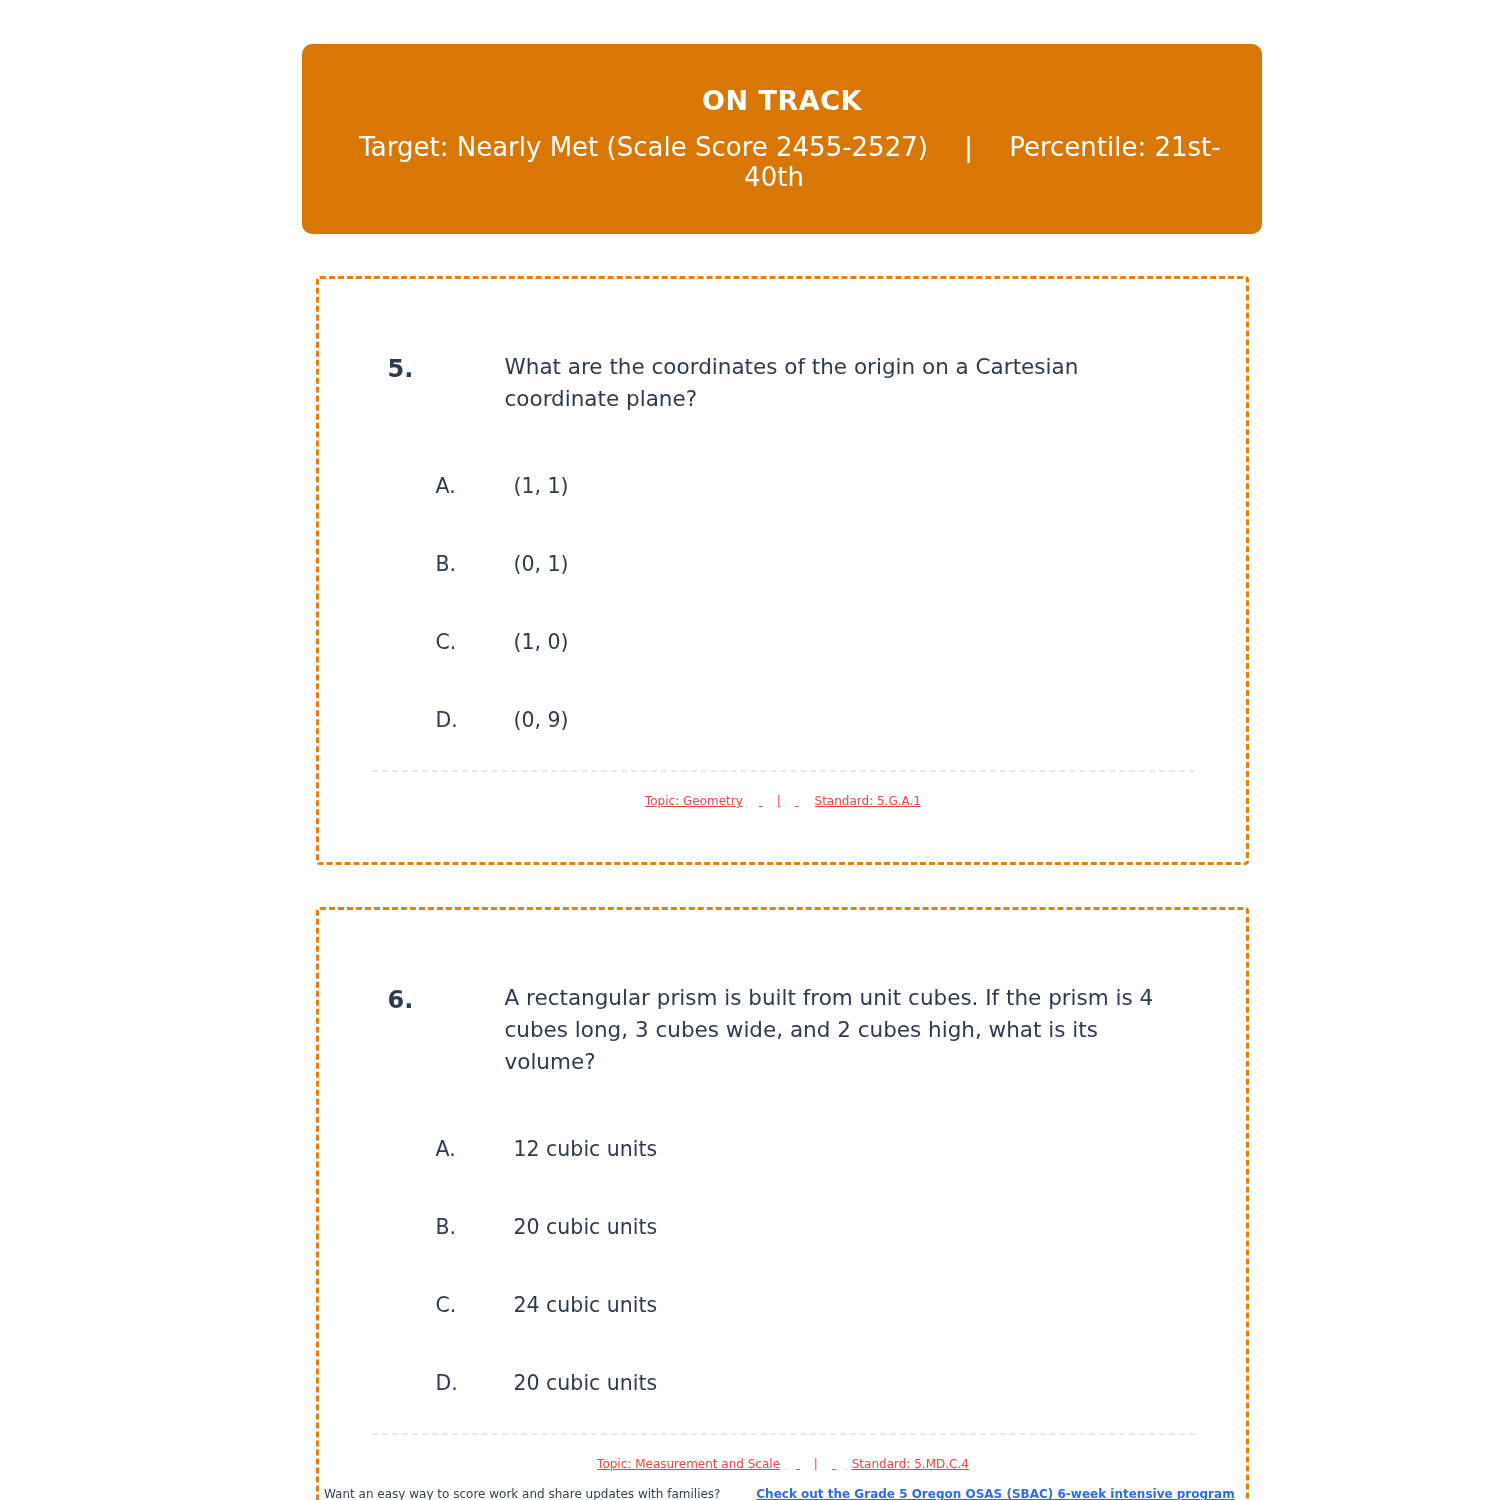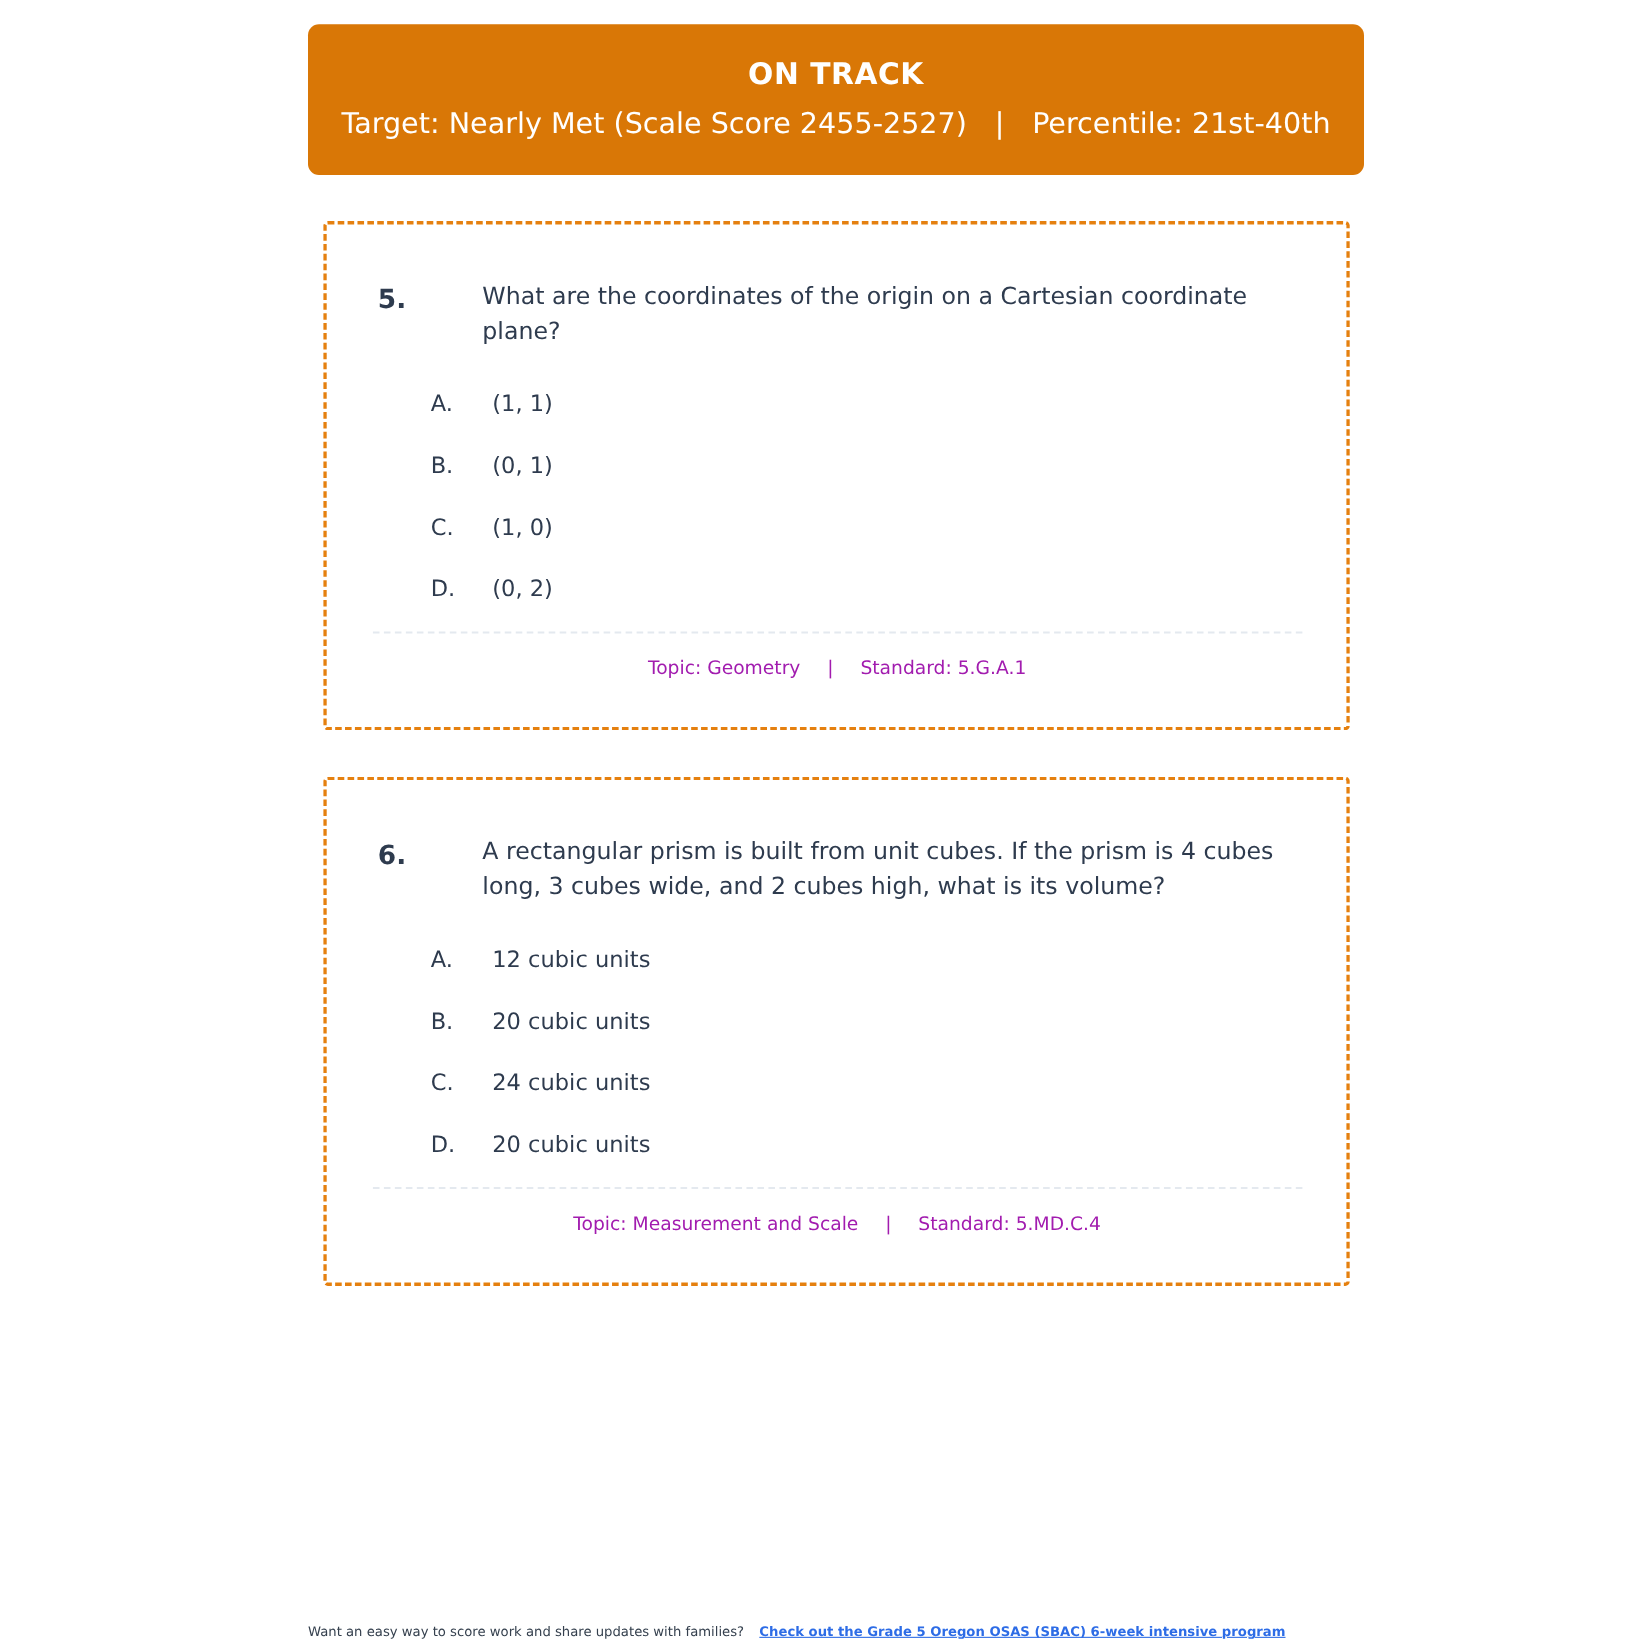--- a/index.html
+++ b/index.html
@@ -1,15 +1,15 @@
 <!DOCTYPE html>
 <html><head>
 <meta charset="utf-8">
 <style>
-  * { margin: 5px; padding: 0; box-sizing: border-box; }
+  * { margin: 16px; padding: 0; box-sizing: border-box; }
   html, body { background: #ffffff; }
   body {
     width: 1500px;
     height: 1500px;
     position: relative;
     overflow: hidden;
     font-family: "DejaVu Sans", "Liberation Sans", sans-serif;
   }
 
   
@@ -73,22 +73,23 @@
   .option-letter {
     margin-left: 48px;
     width: 46px;
     flex: 0 0 46px;
   }
   .card-footer {
     margin-top: 8px;
     border-top: 2px dashed #e4e9ef;
     padding-top: 22px;
     text-align: center;
-    font-size: 17px;
-    color: #a21caf;
+    font-size: 12px;
+    color: #ef4444;
+    text-decoration: underline;
   }
   .card-footer .divider { margin: 0 14px; }
 
   
   .page-footer {
     position: absolute;
     left: 50%;
     transform: translateX(-50%);
     bottom: 12px;
     width: 980px;
@@ -128,21 +129,21 @@
     <li class="option">
       <span class="option-letter">B.</span>
       <span class="option-text">(0, 1)</span>
     </li>
     <li class="option">
       <span class="option-letter">C.</span>
       <span class="option-text">(1, 0)</span>
     </li>
     <li class="option">
       <span class="option-letter">D.</span>
-      <span class="option-text">(0, 2)</span>
+      <span class="option-text">(0, 9)</span>
     </li>
   </ul>
   <div class="card-footer">
     <span>Topic: Geometry</span>
     <span class="divider">|</span>
     <span>Standard: 5.G.A.1</span>
   </div>
 </section>
 
 <section class="card">

